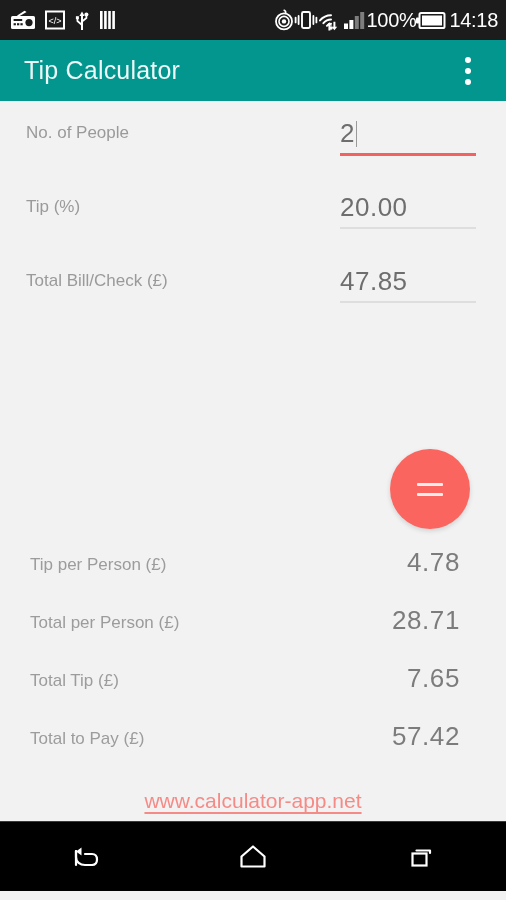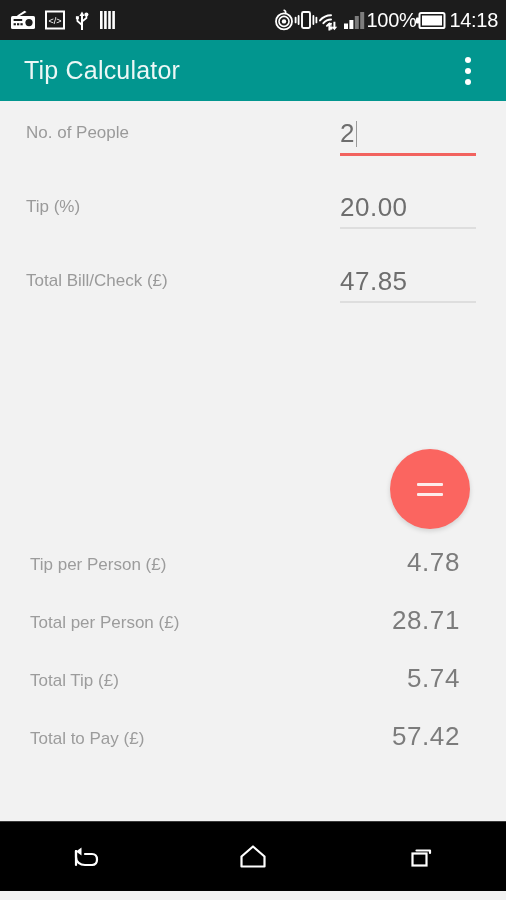--- a/index.html
+++ b/index.html
@@ -224,27 +224,28 @@
   <div class="res-row" style="top:444px;">
     <span class="res-label">Tip per Person (£)</span>
     <span class="res-value">4.78</span>
   </div>
   <div class="res-row" style="top:502px;">
     <span class="res-label">Total per Person (£)</span>
     <span class="res-value">28.71</span>
   </div>
   <div class="res-row" style="top:560px;">
     <span class="res-label">Total Tip (£)</span>
-    <span class="res-value">5.74</span>
+    <span class="res-value">7.65</span>
   </div>
   <div class="res-row" style="top:618px;">
     <span class="res-label">Total to Pay (£)</span>
     <span class="res-value">57.42</span>
   </div>
 
+  <a class="site-link" href="#">www.calculator-app.net</a>
   <div class="fb-btn">
     <span class="fb-f">f</span>
   </div>
 
   <div class="nav-bar">
     <div class="nav-btn">
       <svg width="32" height="28" viewBox="0 0 32 28">
         <path d="M8 8 L8 14 C8 19 12 22 17 22 L24 22" stroke="#fff" stroke-width="2.2" fill="none" stroke-linecap="round" stroke-linejoin="round"></path>
         <path d="M8 8 L8 22" stroke="#fff" stroke-width="2.2" fill="none" stroke-linecap="round"></path>
         <path d="M24 22 C27.5 22 29 19.5 29 16.5 C29 13.5 27.5 11 24 11 L17 11" stroke="#fff" stroke-width="2.2" fill="none" stroke-linecap="round" stroke-linejoin="round"></path>

